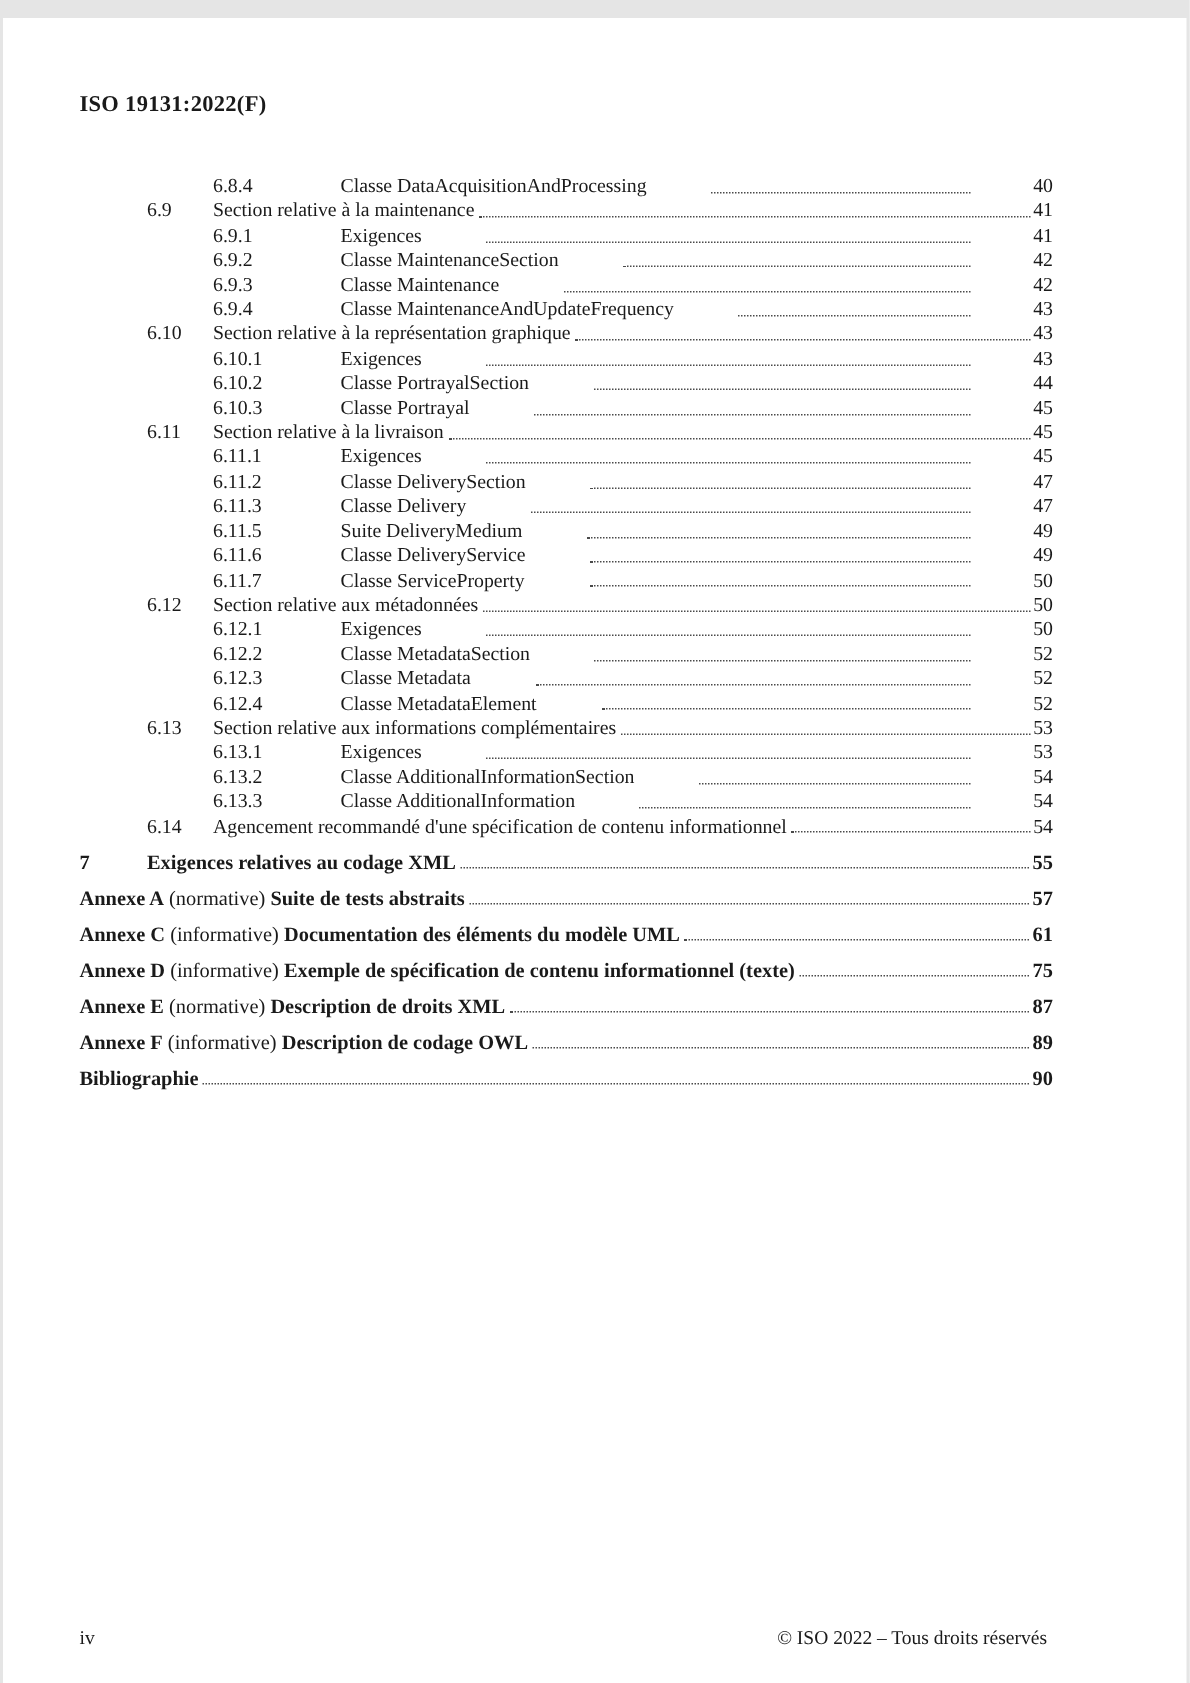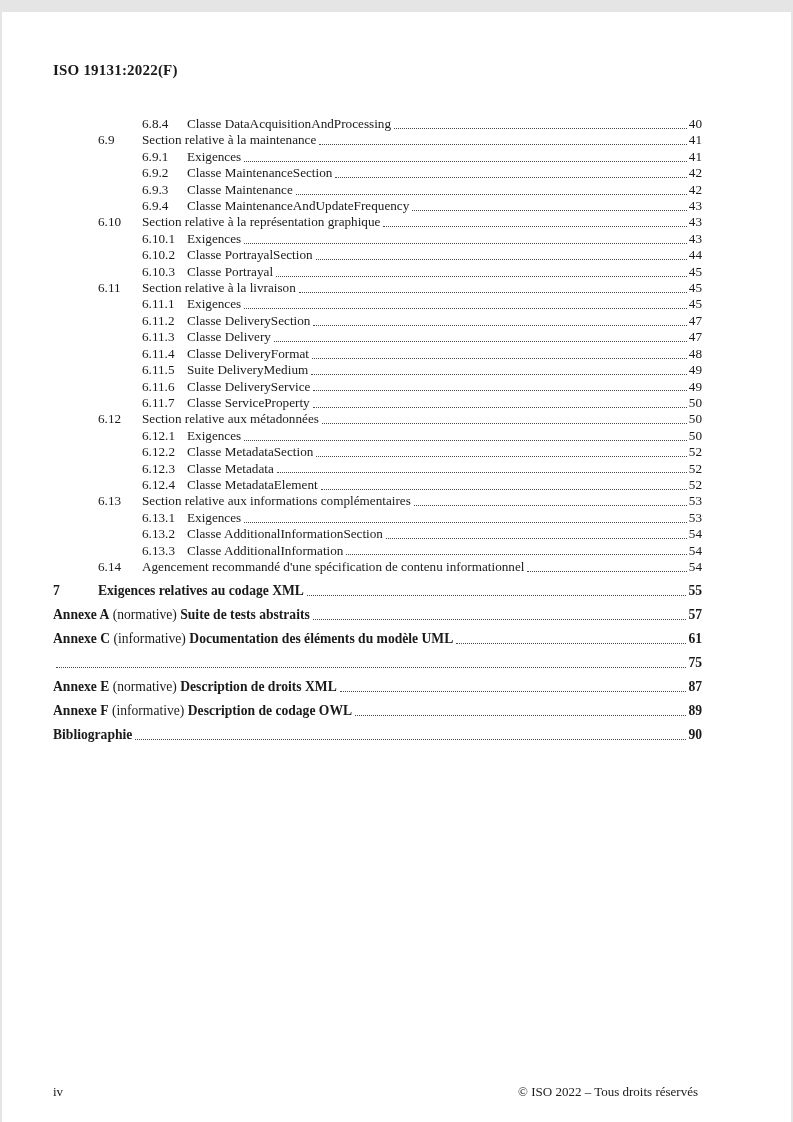--- a/index.html
+++ b/index.html
@@ -33,21 +33,21 @@
     font-size: 13.2px;
     line-height: 16.4px;
     white-space: nowrap;
   }
   .toc-row.lvl1 {
     font-size: 13.6px;
     margin-top: 7.6px;
   }
   .toc-row.bold { font-weight: bold; }
   .toc-row.lvl2 { padding-left: 45px; }
-  .toc-row.lvl3 { padding-left: 89px; }
+  .toc-row.lvl3 { padding-left: 89px; gap: 40px; }
   .toc-num { flex: 0 0 auto; display: inline-block; }
   .lvl1 > .toc-num { width: 45px; }
   .lvl2 > .toc-num { width: 44px; }
   .lvl3 > .toc-num { width: 45px; }
   .toc-title { flex: 0 0 auto; }
   .toc-title b { font-weight: bold; }
   .toc-title .normal { font-weight: normal; }
   .leader {
     flex: 1 1 auto;
     border-bottom: 1.2px dotted #4a4a4a;
@@ -152,26 +152,20 @@
         <span class="leader"></span>
         <span class="toc-page">47</span>
       </div>
       <div class="toc-row lvl3">
         <span class="toc-num">6.11.3</span>
         <span class="toc-title">Classe Delivery</span>
         <span class="leader"></span>
         <span class="toc-page">47</span>
       </div>
       <div class="toc-row lvl3">
-        <span class="toc-num">6.11.4</span>
-        <span class="toc-title">Classe DeliveryFormat</span>
-        <span class="leader"></span>
-        <span class="toc-page">48</span>
-      </div>
-      <div class="toc-row lvl3">
         <span class="toc-num">6.11.5</span>
         <span class="toc-title">Suite DeliveryMedium</span>
         <span class="leader"></span>
         <span class="toc-page">49</span>
       </div>
       <div class="toc-row lvl3">
         <span class="toc-num">6.11.6</span>
         <span class="toc-title">Classe DeliveryService</span>
         <span class="leader"></span>
         <span class="toc-page">49</span>
@@ -252,20 +246,21 @@
         <span class="toc-title"><b>Annexe A</b><span class="normal">&nbsp;(normative)&nbsp;</span><b>Suite de tests abstraits</b></span>
         <span class="leader"></span>
         <span class="toc-page page-bold">57</span>
       </div>
       <div class="toc-row lvl1">
         <span class="toc-title"><b>Annexe C</b><span class="normal">&nbsp;(informative)&nbsp;</span><b>Documentation des éléments du modèle UML</b></span>
         <span class="leader"></span>
         <span class="toc-page page-bold">61</span>
       </div>
       <div class="toc-row lvl1">
+        <span class="toc-title"><b>Annexe D</b><span class="normal">&nbsp;(informative)&nbsp;</span><b>Exemple de spécification de contenu informationnel (texte)</b></span>
         <span class="leader"></span>
         <span class="toc-page page-bold">75</span>
       </div>
       <div class="toc-row lvl1">
         <span class="toc-title"><b>Annexe E</b><span class="normal">&nbsp;(normative)&nbsp;</span><b>Description de droits XML</b></span>
         <span class="leader"></span>
         <span class="toc-page page-bold">87</span>
       </div>
       <div class="toc-row lvl1">
         <span class="toc-title"><b>Annexe F</b><span class="normal">&nbsp;(informative)&nbsp;</span><b>Description de codage OWL</b></span>

